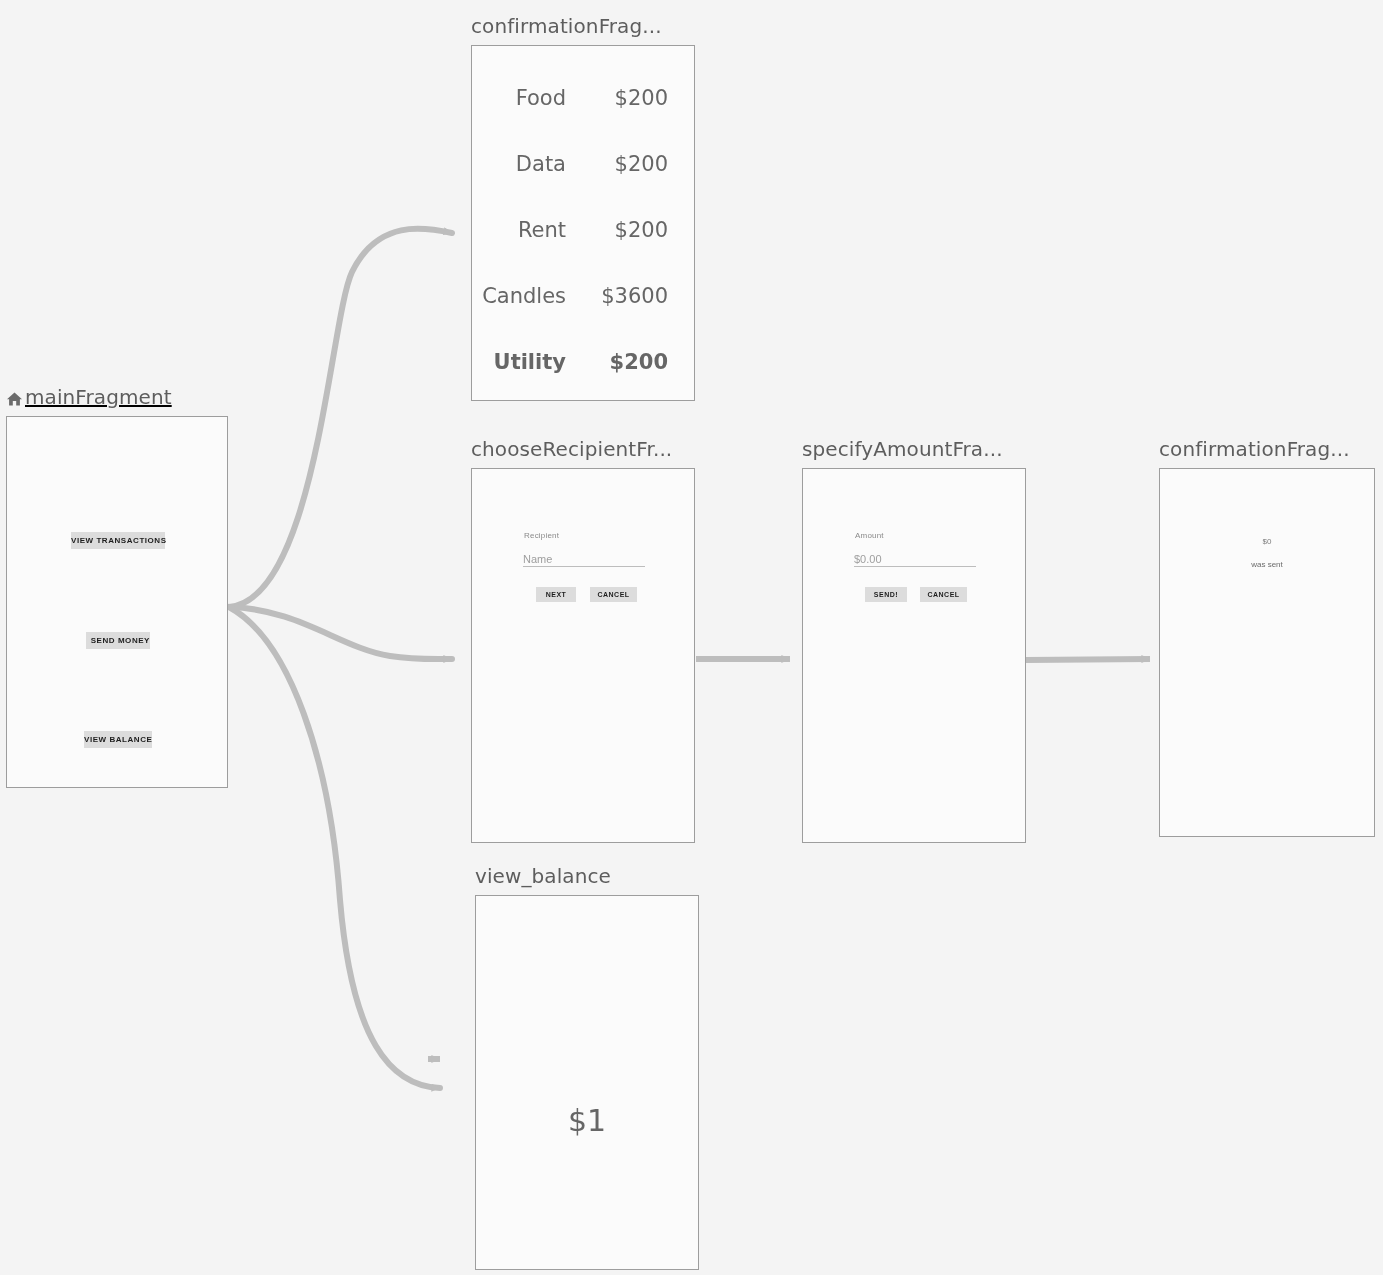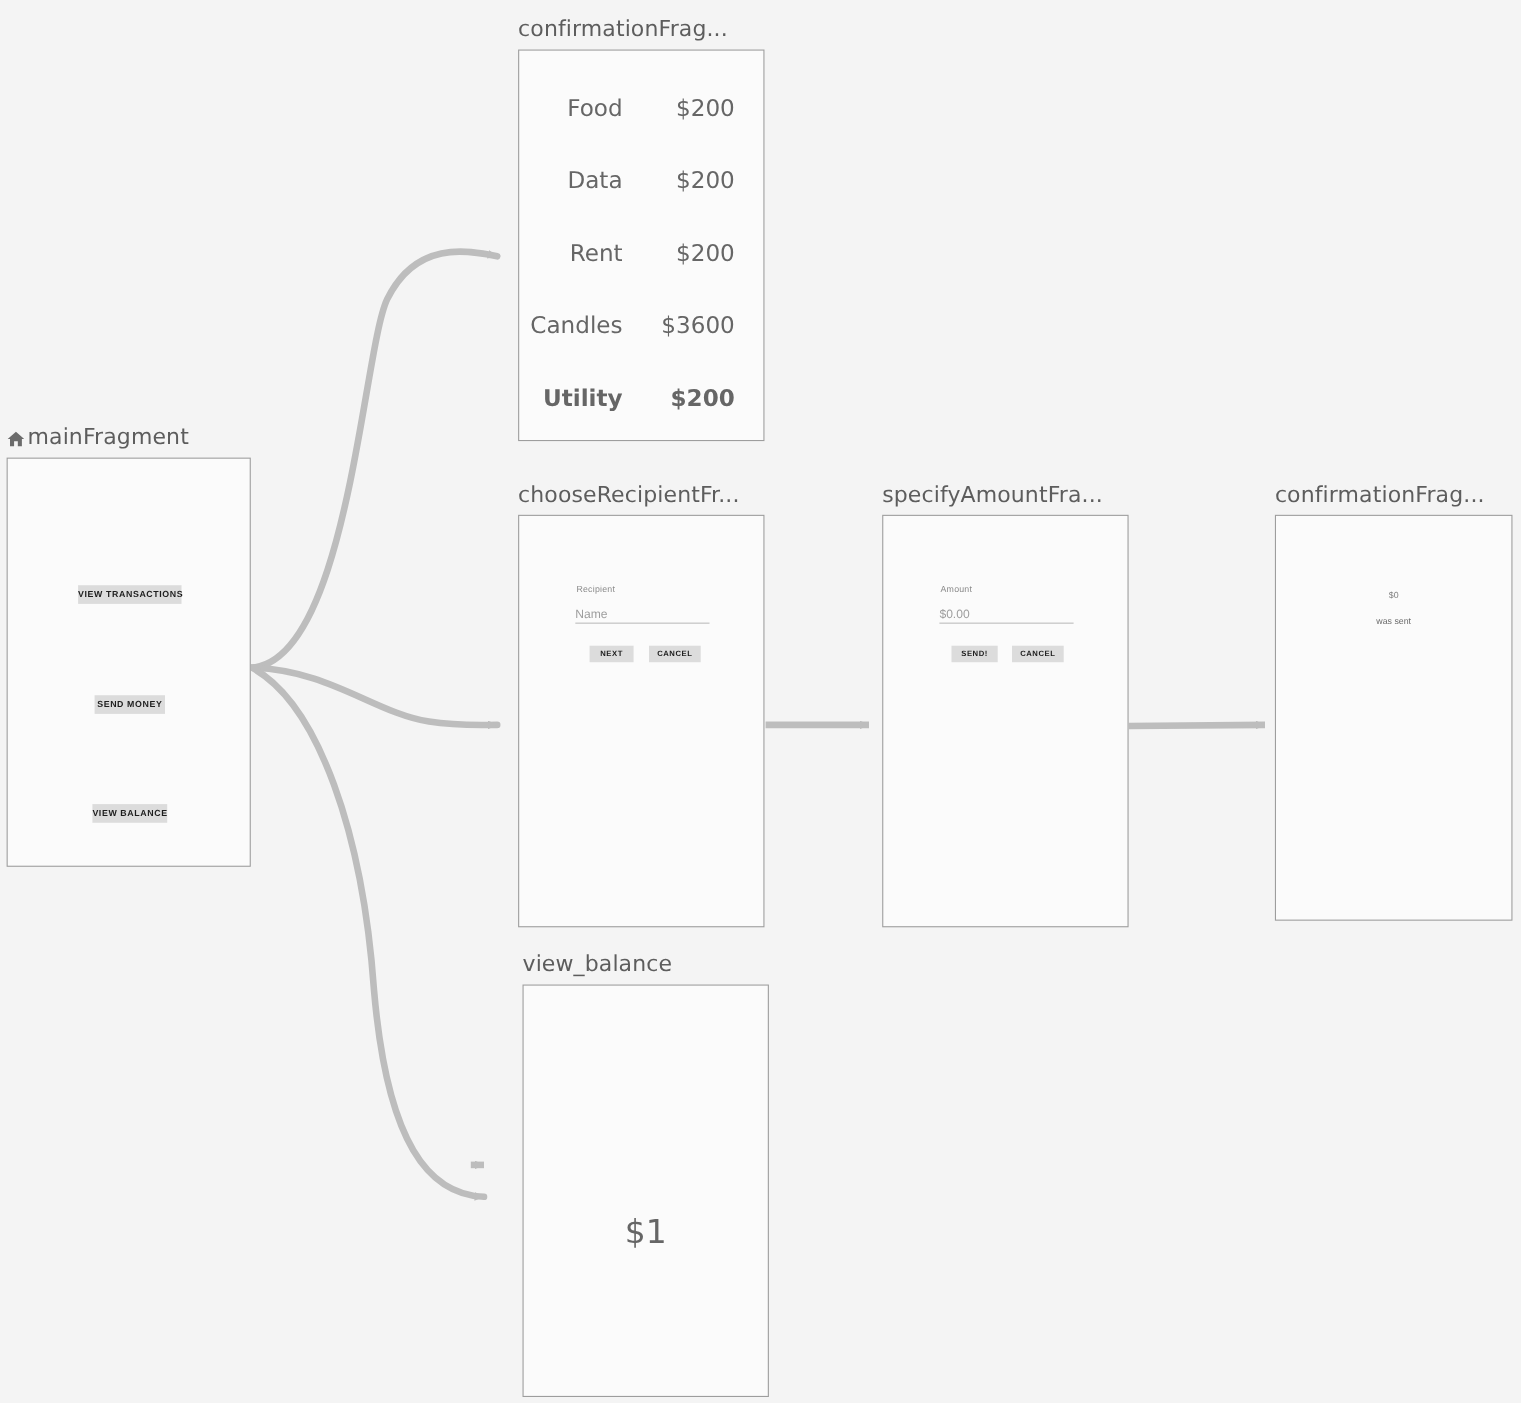--- a/index.html
+++ b/index.html
@@ -54,21 +54,21 @@
     position: relative;
   }
   
   .mainbtn {
     position: absolute;
     background: #dcdcdc;
     color: #1d1d1d;
     font-size: 8px;
     font-weight: bold;
     letter-spacing: 0.55px;
-    text-align: center;
+    text-align: right;
     line-height: 17px;
     height: 17px;
     white-space: nowrap;
     font-family: "Liberation Sans", sans-serif;
     transform: translateX(-50%);
   }
   
   .txrow {
     position: absolute;
     left: 0;
@@ -169,21 +169,21 @@
 
     <path d="M229,607 C290,640 330,760 340,900 C352,1040 390,1086 440,1088" fill="none" stroke="#bdbdbd" stroke-width="6" stroke-linecap="round" marker-end="url(#arrowHead)"></path>
 
     <path d="M428,1059 L440,1059" fill="none" stroke="#bdbdbd" stroke-width="6" stroke-linecap="butt" marker-end="url(#arrowHead)"></path>
 
     <path d="M696,659 L790,659" fill="none" stroke="#bdbdbd" stroke-width="6" stroke-linecap="butt" marker-end="url(#arrowHead)"></path>
 
     <path d="M1026,660 L1150,659" fill="none" stroke="#bdbdbd" stroke-width="6" stroke-linecap="butt" marker-end="url(#arrowHead)"></path>
   </svg>
 
-  <div class="node" style="left:6px; top:384px; width:222px;">
+  <div class="node" style="left:6px; top:384px; width:222px;text-decoration:underline;">
     <div class="node-title">
       <span class="home-icon">
         <svg width="17" height="16" viewBox="0 0 17 16" aria-hidden="true">
           <path d="M8.5 1.4 L16 8.2 L13.9 8.2 L13.9 14.6 L10.2 14.6 L10.2 10.1 L6.8 10.1 L6.8 14.6 L3.1 14.6 L3.1 8.2 L1 8.2 Z" fill="#6b6b6b"></path>
         </svg>
       </span><span>mainFragment</span>
     </div>
     <div class="frame" style="width:222px; height:372px; margin-top:6px;">
       <div class="mainbtn" style="left:111px; top:115px; width:94px;">VIEW TRANSACTIONS</div>
       <div class="mainbtn" style="left:111px; top:215px; width:64px;">SEND MONEY</div>

